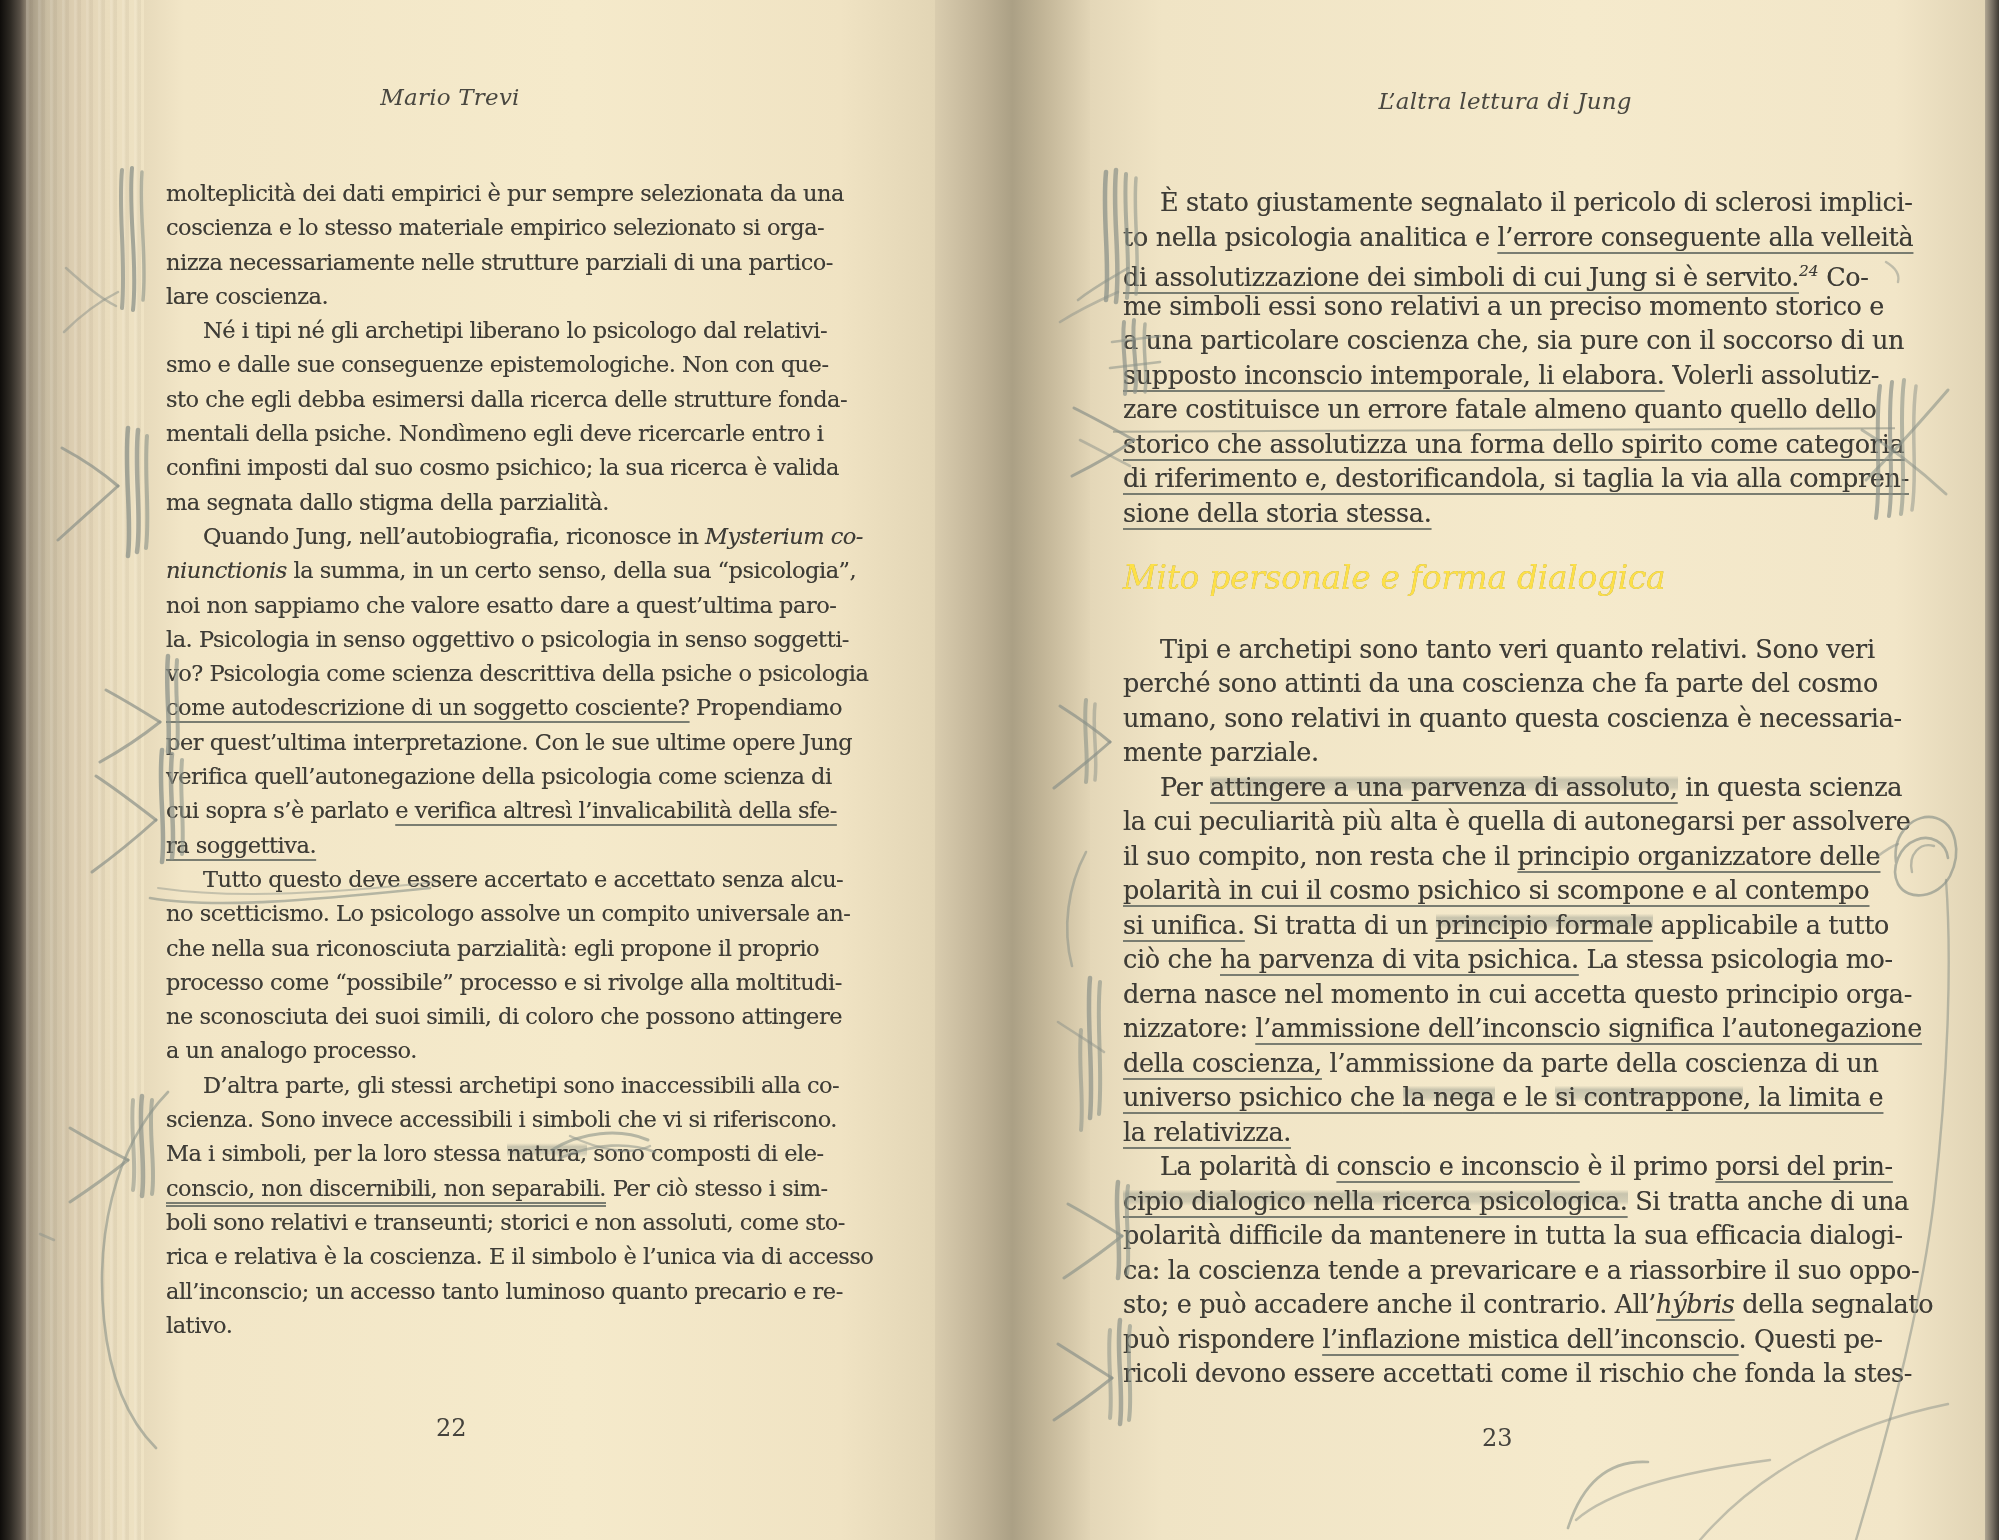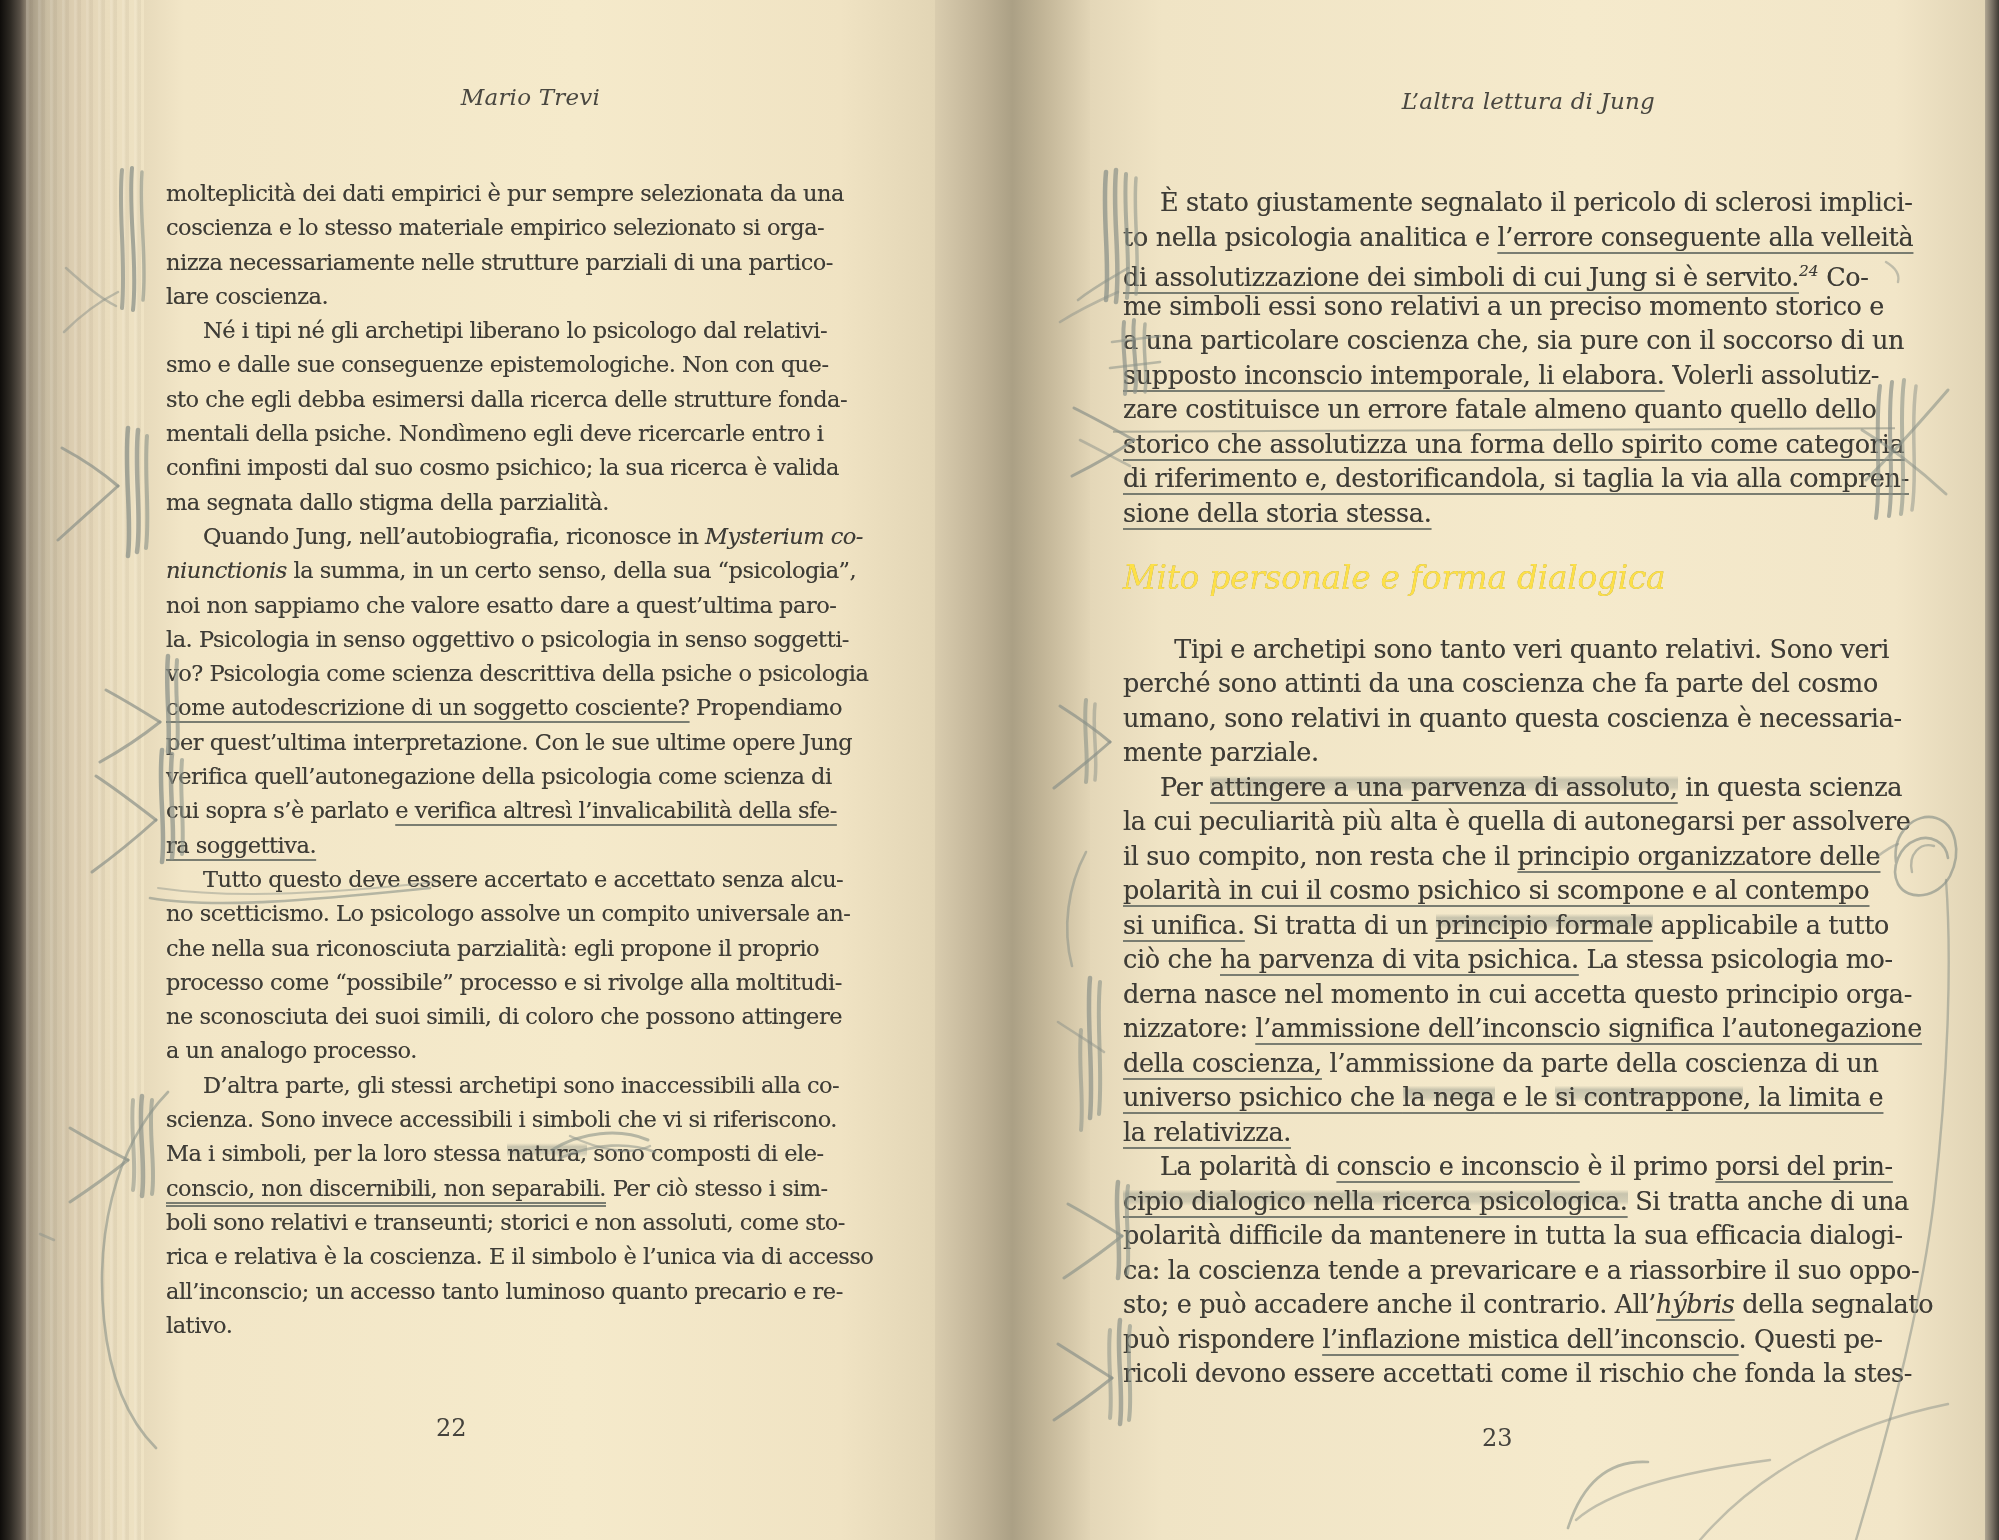--- a/index.html
+++ b/index.html
@@ -18,34 +18,34 @@
   .page-left{position:absolute;left:144px;top:0;width:791px;height:100%;
     background:linear-gradient(90deg,#e7dabb 0,#f2e6c7 5%,#f5eacb 55%,#f0e3c3 88%,#e2d5b5 100%);}
   .gutter{position:absolute;left:935px;top:0;width:155px;height:100%;
     background:linear-gradient(90deg,#d9ccae 0,#beb195 32%,#aba085 50%,#c2b597 70%,#e2d5b6 100%);}
   .page-right{position:absolute;left:1090px;top:0;width:895px;height:100%;
     background:linear-gradient(90deg,#e4d7b8 0,#f0e4c5 8%,#f5eacc 55%,#f2e6c8 90%,#e0d3b4 100%);}
   .edge-right{position:absolute;left:1985px;top:0;width:14px;height:100%;
     background:linear-gradient(90deg,#b0a692,#6e675c 60%,#3f3b34);}
   
   .runhead{position:absolute;font-style:italic;font-size:23px;color:#494740;
-    width:300px;text-align:right;letter-spacing:.2px;}
+    width:300px;text-align:center;letter-spacing:.2px;}
   .runhead-left{left:300px;top:84px;}
   .runhead-right{left:1355px;top:88px;}
   .pagenum{position:absolute;font-size:24px;color:#45433d;}
   .pagenum-left{left:436px;top:1414px;}
   .pagenum-right{left:1482px;top:1424px;}
   
   .col{position:absolute;color:#3e3c36;text-shadow:0 0 .5px rgba(62,60,52,.55);}
   .col-left{left:166px;top:176px;width:652px;font-size:22.5px;line-height:34.3px;letter-spacing:-0.5px;}
   .col-right{left:1123px;top:185px;width:766px;font-size:25.5px;line-height:34.5px;letter-spacing:-0.35px;}
   .para{margin:0;}
   .line{white-space:nowrap;height:34.3px;}
   .col-right .line{height:34.5px;}
-  .line.indent{text-indent:37px;text-align:right;}
+  .line.indent{text-indent:37px;}
   .line.ov{position:relative;}
   .line.ov:before{content:"";position:absolute;left:-10px;right:-6px;top:2px;
     border-top:2.3px solid rgba(116,124,114,.5);transform:rotate(-.25deg);}
   .section-heading{margin:31px 0 36px 0;font-style:italic;font-size:33px;color:#fde047;}
   
   .pu{text-decoration:underline;text-decoration-color:rgba(113,121,111,.72);
       text-decoration-thickness:2.4px;text-underline-offset:6px;text-decoration-skip-ink:none;}
   .pu2{text-decoration-style:double;text-decoration-thickness:1.5px;}
   
   .sm{background:linear-gradient(rgba(126,134,124,0) 12%,rgba(126,134,124,.38) 26%,rgba(126,134,124,.28) 52%,rgba(126,134,124,0) 66%);}

